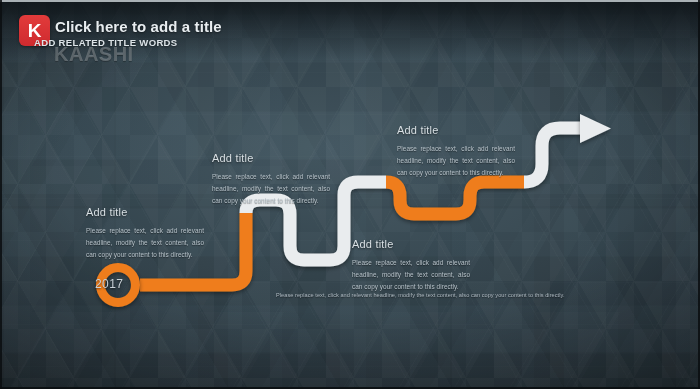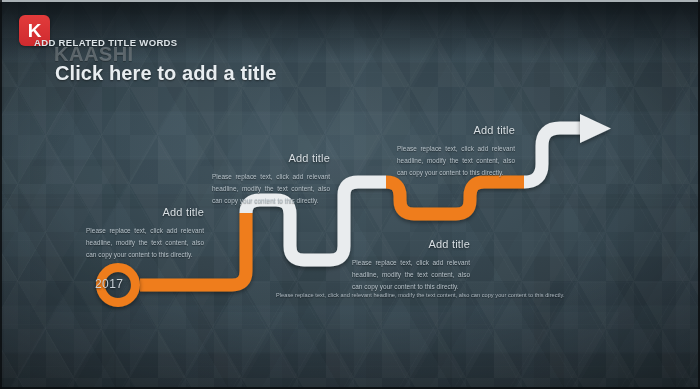--- a/index.html
+++ b/index.html
@@ -76,42 +76,40 @@
   .watermark{
     position:absolute;left:54px;top:13px;
     font-size:20px;font-weight:700;letter-spacing:.5px;
     color:rgba(226,232,236,.30);
     text-shadow:0 1px 1px rgba(0,0,0,.3);
     pointer-events:none;
     margin-top:30px;
   }
   .hdr-title{
     position:absolute;left:55px;top:18px;
-    font-size:20px;font-weight:700;color:#e8edf0;
+    font-size:15px;font-weight:700;color:#e8edf0;
     letter-spacing:.1px;
     text-shadow:0 1px 2px rgba(0,0,0,.45);
-    margin-top:44px;
   }
   .hdr-sub{
     position:absolute;left:34px;top:37px;
     font-size:9.5px;font-weight:700;color:#dde4e8;
     letter-spacing:.35px;
     text-shadow:0 1px 2px rgba(0,0,0,.45);
   }
 
   
   .timeline{position:absolute;left:0;top:0;width:700px;height:389px;}
 
   
   .block{position:absolute;width:118px;}
   .block .t{
     font-size:11px;color:#d8dfe3;font-weight:400;
     margin:0 0 7px 0;letter-spacing:.2px;
     text-shadow:0 1px 2px rgba(0,0,0,.5);
-    text-align:right;
   }
   .block .d{
     font-size:6.4px;line-height:1.85;color:#b7c2c9;
     margin:0;text-align:justify;letter-spacing:.05px;
     text-shadow:0 1px 1px rgba(0,0,0,.45);
   }
   #blk1{left:86px;top:206px;}
   #blk2{left:212px;top:152px;}
   #blk3{left:352px;top:238px;}
   #blk4{left:397px;top:124px;}

